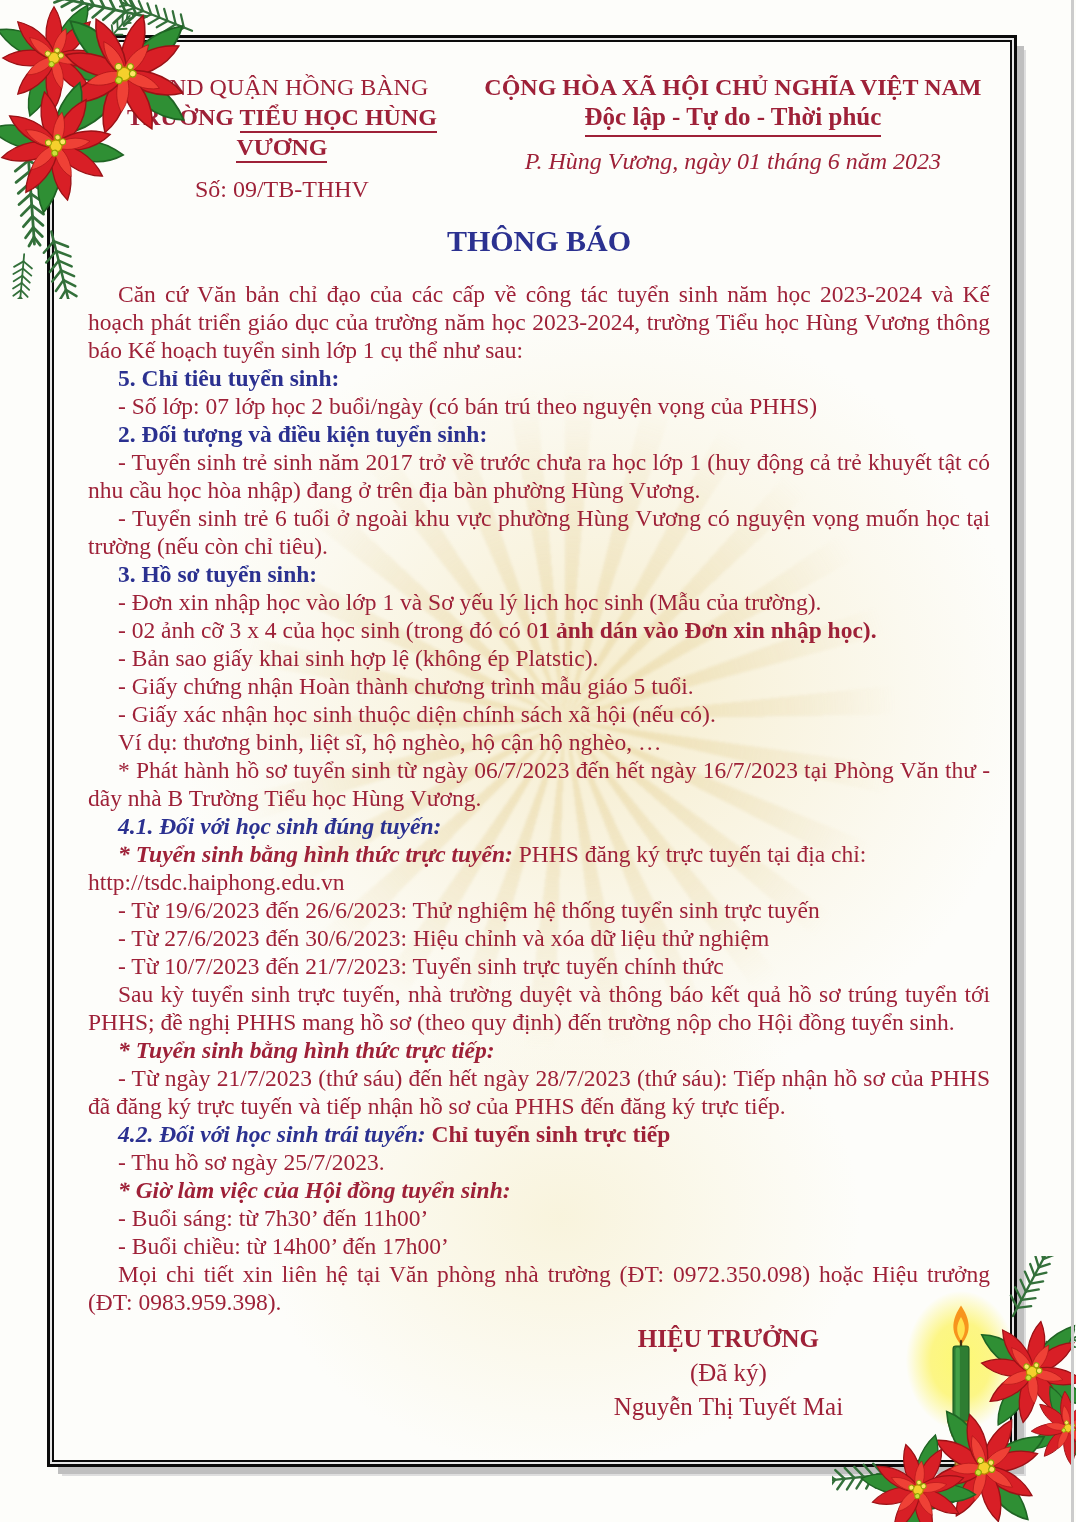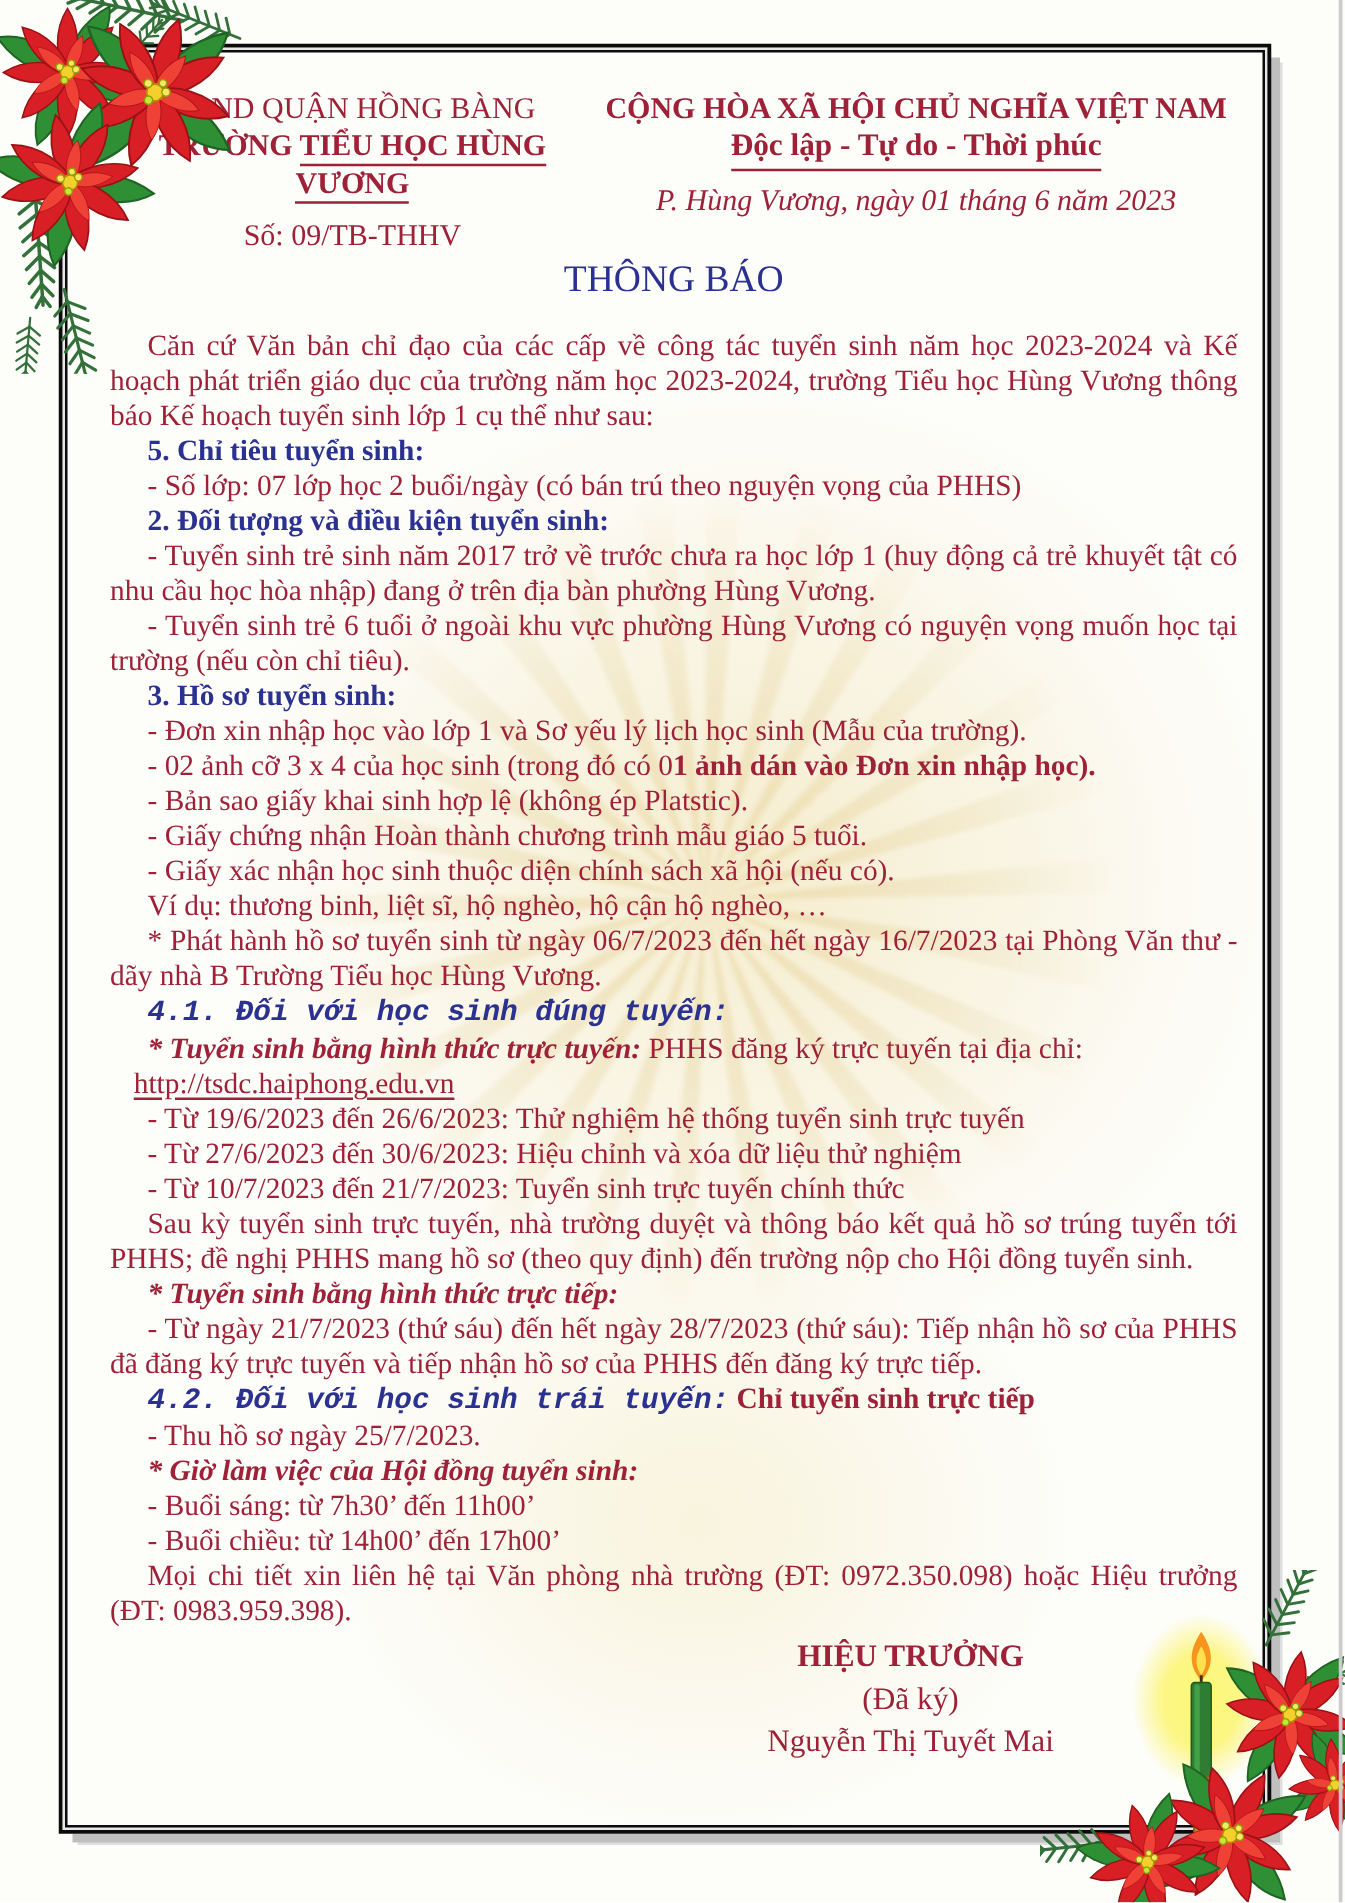--- a/index.html
+++ b/index.html
@@ -43,34 +43,34 @@
   .hcol-r{width:57%;text-align:center;}
   .bold{font-weight:bold;}
   .school-line{font-weight:bold;}
   .u-school{border-bottom:2px solid var(--red);padding-bottom:1px;}
   .motto{font-weight:bold;font-size:25px;margin-top:0;}
   .u-motto{display:inline-block;border-bottom:2px solid var(--red);padding-bottom:3px;}
   .doc-no{margin-top:12px;}
   .date-line{margin-top:9px;font-style:italic;}
 
   .title-block{text-align:center;color:var(--blue);}
-  .t1{font-weight:normal;font-size:30px;line-height:34px;margin-top:3px;}
+  .t1{font-weight:bold;font-size:30px;line-height:34px;margin-top:20px;}
   .t2{font-weight:bold;font-size:26px;line-height:32px;margin-top:1px;}
   .u-title{border-bottom:2.5px solid var(--blue);padding-bottom:2px;}
 
   .body-text{margin-top:22px;font-size:23.5px;line-height:28px;}
   .para{margin:0;color:var(--red);}
   .para.ind{text-indent:30px;}
   .para.just{text-align:justify;}
   .seg-r{color:var(--red);}
   .seg-rb{color:var(--red);font-weight:bold;}
   .seg-rbi{color:var(--red);font-weight:bold;font-style:italic;}
-  .seg-ru{color:var(--red);text-decoration:underline;text-underline-offset:4px;margin-left:19px;}
+  .seg-ru{color:var(--red);text-underline-offset:4px;}
   .seg-b{color:var(--blue);font-weight:bold;}
-  .seg-bbi{color:var(--blue);font-weight:bold;font-style:italic;font-family:Liberation Mono, monospace;}
+  .seg-bbi{color:var(--blue);font-weight:bold;font-style:italic;}
 
   .signature{margin-top:6px;margin-left:50%;width:42%;text-align:center;color:var(--red);
     font-size:25px;line-height:34px;}
   .sig-role{font-weight:bold;}
   .sig-name{font-weight:normal;}
 
   .deco{position:absolute;z-index:4;pointer-events:none;}
   .deco-tl{left:-6px;top:-6px;}
   .deco-br{left:832px;top:1256px;}
 </style>

